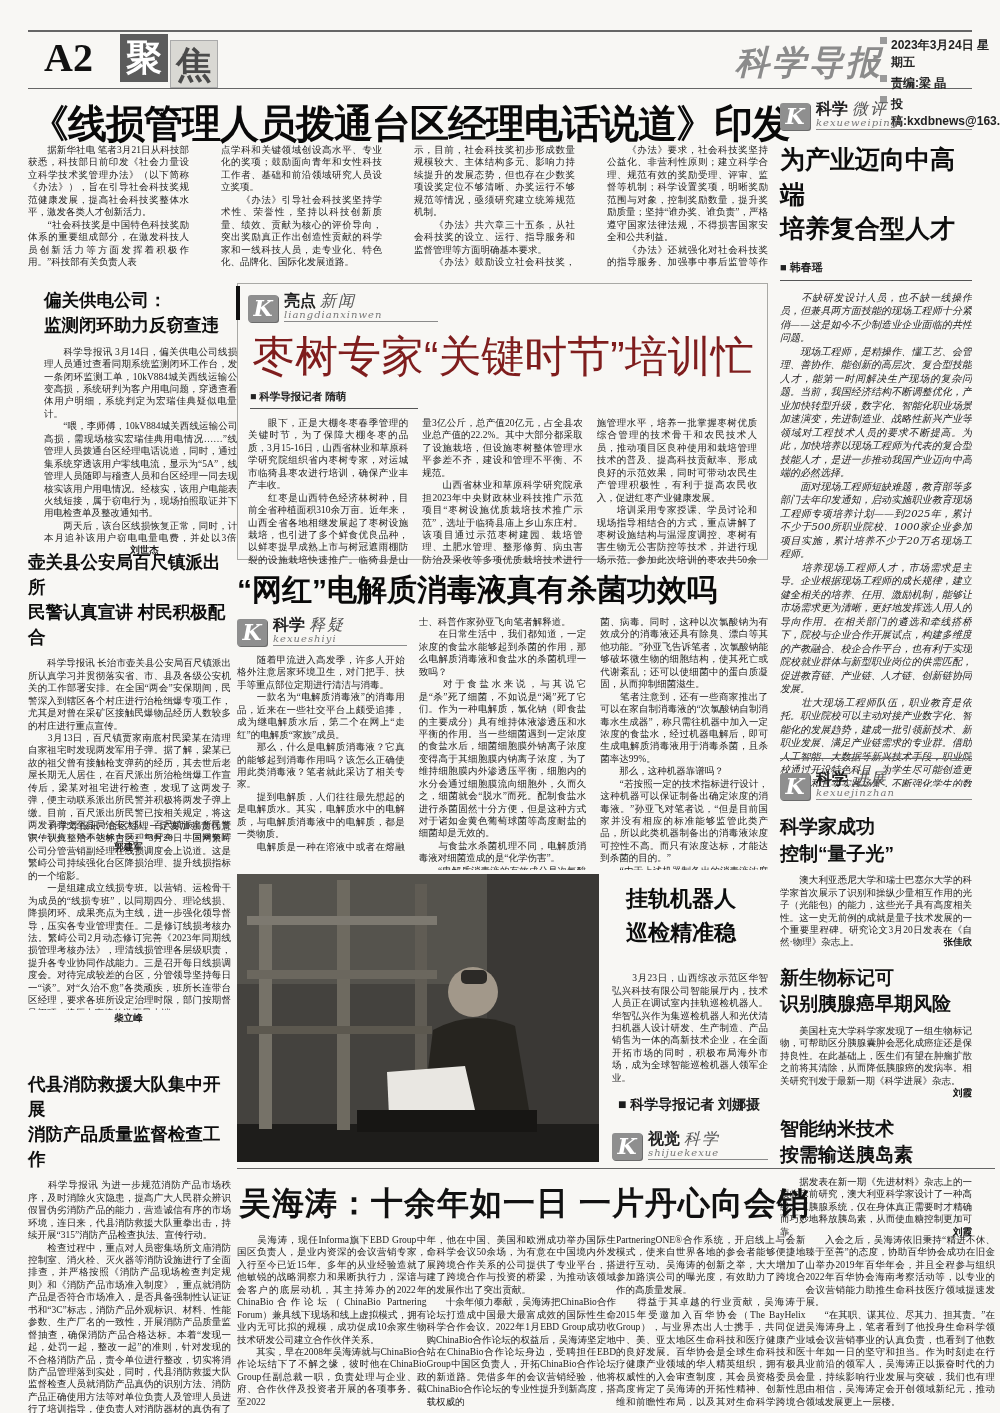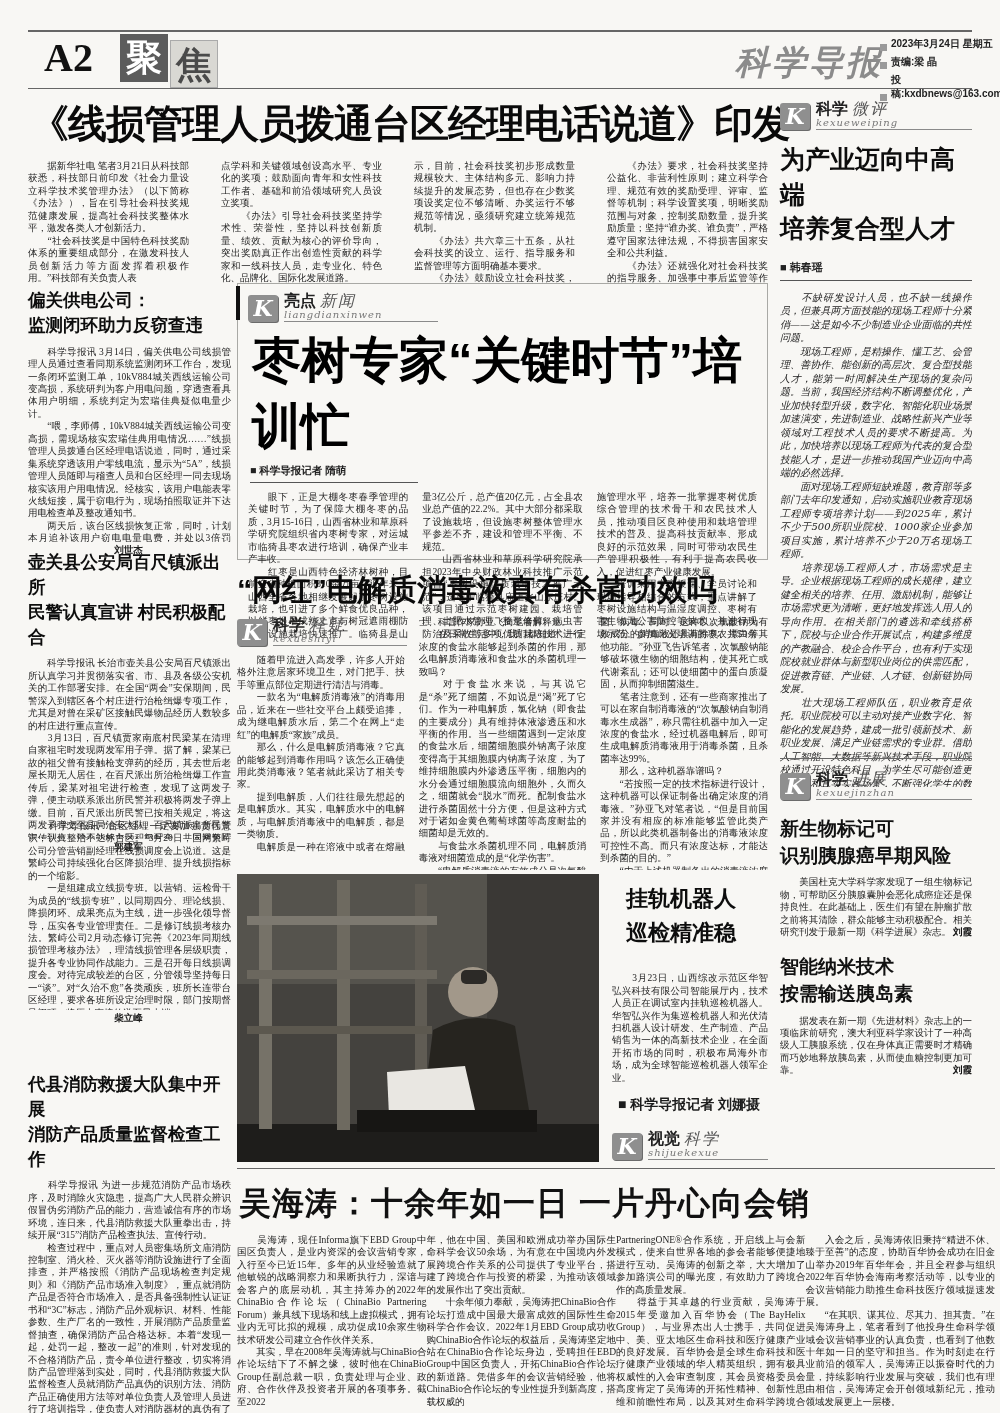--- a/index.html
+++ b/index.html
@@ -10,34 +10,34 @@
 .rule{background:#666;height:1px}
 .bodytxt{font-size:9.5px;line-height:1.31;text-align:justify;white-space:pre-line;color:#222;overflow:hidden}
 .cols{display:flex}
 .cols>div{flex:1;min-width:0}
 .author{font-weight:bold;font-family:"Liberation Sans","DejaVu Sans",sans-serif;font-size:9.5px;color:#111}
 .fr{float:right}
 .aline{text-align:center;font-weight:bold;font-family:"Liberation Sans",sans-serif;font-size:9.5px;margin-top:2px;padding-right:2px}
 .byline{font-size:10.5px;font-weight:bold;font-family:"Liberation Sans",sans-serif;color:#222}
 
 .h-lead{font-size:39px;font-weight:bold;letter-spacing:-1px;color:#0a0a0a;white-space:nowrap}
-.h-box{font-size:49px;font-weight:bold;color:#000000}
+.h-box{font-size:43px;font-weight:normal;color:#7f1d1d}
 .h-mid{font-size:30px;font-weight:bold;color:#0a0a0a}
 .h-bottom{font-size:32px;font-weight:bold;color:#111;letter-spacing:1px;white-space:nowrap}
 .h-left{font-size:17.5px;font-weight:bold;line-height:1.42;white-space:pre-line;color:#0d0d0d}
 .h-side{font-size:25px;font-weight:bold;line-height:1.38;white-space:pre-line;color:#0d0d0d}
 .h-item{font-size:19px;font-weight:bold;line-height:1.4;white-space:pre-line;color:#111}
 .h-photo{font-size:22px;font-weight:bold;line-height:1.55;white-space:pre-line;color:#0d0d0d}
 
 .pagenum{font-family:"Liberation Serif",serif;font-weight:bold;font-size:40px;color:#111}
 .jubox{display:inline-block;width:48px;height:48px;text-align:center;font-weight:bold;font-size:36px;line-height:48px;font-family:"Liberation Sans",sans-serif}
 .ju1{background:#5c5c5c;color:#fff}
 .ju2{background:#d9d8d3;color:#4a4a4a;margin-left:2px;transform:translateY(7px);border:1px solid #aaa}
 .masthead{font-family:"DejaVu Serif",serif;font-style:italic;font-weight:bold;font-size:34px;color:#8b8b8b;letter-spacing:3px}
-.daterow{display:flex;align-items:flex-end;font-size:10px;font-weight:bold;font-family:"Liberation Sans",sans-serif;color:#222;margin-bottom:4px}
+.daterow{display:flex;align-items:flex-start;font-size:12px;font-weight:bold;font-family:"Liberation Sans",sans-serif;color:#222;margin-bottom:4px}
 .dsq{width:7px;height:7px;background:#9a9a9a;margin-right:4px;flex:none}
 
 .klogo{display:flex;align-items:flex-end;gap:6px}
 .kbox{width:30px;height:27px;background:#8f8f8f;border-radius:3px;color:#fff;font-family:"DejaVu Serif",serif;font-style:italic;font-weight:bold;font-size:22px;line-height:26px;text-align:center;box-shadow:1px 1px 0 #6b6b6b;flex:none}
 .ktxt{border-bottom:1px solid #8a8a8a;padding-bottom:1px;flex:1}
 .kname{font-size:16px;line-height:17px;white-space:nowrap}
 .kname .b{font-family:"Liberation Sans",sans-serif;font-weight:bold;color:#222}
 .kname .s{font-family:"DejaVu Serif",serif;font-style:italic;color:#555;margin-left:4px;letter-spacing:2px}
 .kpin{font-family:"DejaVu Serif",serif;font-style:italic;font-size:10px;color:#777;letter-spacing:1px}
 
@@ -67,35 +67,35 @@
       <span class="dsq"></span>
       <span>责编:梁 晶</span>
     </div>
   <div class="daterow">
       <span class="dsq"></span>
       <span>投稿:kxdbnews@163.com</span>
     </div>
 </div>
 
 <div class="abs hei h-lead" style="left:30px;top:97px">《线损管理人员拨通台区经理电话说道》印发</div>
-<div class="abs cols" style="left:28px;top:160px;width:740px;height:124px;gap:32px">
+<div class="abs cols" style="left:28px;top:144px;width:740px;height:124px;gap:32px">
   <div class="bodytxt" style="height:124px">　　据新华社电 笔者3月21日从科技部获悉，科技部日前印发《社会力量设立科学技术奖管理办法》（以下简称《办法》），旨在引导社会科技奖规范健康发展，提高社会科技奖整体水平，激发各类人才创新活力。
 　　“社会科技奖是中国特色科技奖励体系的重要组成部分，在激发科技人员创新活力等方面发挥着积极作用。”科技部有关负责人表</div>
   <div class="bodytxt" style="height:124px">点学科和关键领域创设高水平、专业化的奖项；鼓励面向青年和女性科技工作者、基础和前沿领域研究人员设立奖项。
 　　《办法》引导社会科技奖坚持学术性、荣誉性，坚持以科技创新质量、绩效、贡献为核心的评价导向，突出奖励真正作出创造性贡献的科学家和一线科技人员，走专业化、特色化、品牌化、国际化发展道路。</div>
   <div class="bodytxt" style="height:124px">示，目前，社会科技奖初步形成数量规模较大、主体结构多元、影响力持续提升的发展态势，但也存在少数奖项设奖定位不够清晰、办奖运行不够规范等情况，亟须研究建立统筹规范机制。
 　　《办法》共六章三十五条，从社会科技奖的设立、运行、指导服务和监督管理等方面明确基本要求。
 　　《办法》鼓励设立社会科技奖，支持在重</div>
   <div style="height:124px;overflow:hidden">
     <div class="bodytxt" style="overflow:visible"><span>　　《办法》要求，社会科技奖坚持公益化、非营利性原则；建立科学合理、规范有效的奖励受理、评审、监督等机制；科学设置奖项，明晰奖励范围与对象，控制奖励数量，提升奖励质量；坚持“谁办奖、谁负责”，严格遵守国家法律法规，不得损害国家安全和公共利益。
 　　《办法》还就强化对社会科技奖的指导服务、加强事中事后监管等作出明确规定。</span></div>
   </div>
 </div>
 
-<div class="abs" style="left:28px;top:288px;width:203px">
+<div class="abs" style="left:44px;top:288px;width:203px">
   <div class="hei h-left">偏关供电公司：
 监测闭环助力反窃查违</div>
   <div class="bodytxt" style="height:196px;margin-top:8px">　　科学导报讯 3月14日，偏关供电公司线损管理人员通过查看同期系统监测闭环工作台，发现一条闭环监测工单，10kV884城关西线运输公司变高损，系统研判为客户用电问题，穿透查看具体用户明细，系统判定为宏瑞佳典疑似电量少计。
 　　“喂，李师傅，10kV884城关西线运输公司变高损，需现场核实宏瑞佳典用电情况……”线损管理人员拨通台区经理电话说道，同时，通过采集系统穿透该用户零线电流，显示为“5A”，线损管理人员随即与稽查人员和台区经理一同去现场核实该用户用电情况。经核实，该用户电能表零火线短接，属于窃电行为，现场拍照取证并下达用电检查单及整改通知书。
 　　两天后，该台区线损恢复正常，同时，计划本月追补该用户窃电电量电费，并处以3倍罚款。线损监测闭环功能助力反窃查违取得实效，同时，为线损治理提供了有力帮助。</div>
   <div class="aline">刘世杰</div>
 </div>
 
 <div class="abs" style="left:28px;top:550px;width:203px">
   <div class="hei h-left">壶关县公安局百尺镇派出所
@@ -231,25 +231,30 @@
 <div class="abs rule" style="left:780px;top:758px;width:192px"></div>
 <div class="abs" style="left:780px;top:770px;width:192px">
   <div class="klogo">
     <div class="kbox">K</div>
     <div class="ktxt">
       <div class="kname"><span class="b">科学</span><span class="s">进展</span></div>
       <div class="kpin">kexuejinzhan</div>
     </div>
   </div>
 
+  <div style="margin-top:14px">
+    <div class="hei h-item">科学家成功
+控制“量子光”</div>
+    <div class="bodytxt" style="margin-top:7px;font-size:9.5px"><span>　　澳大利亚悉尼大学和瑞士巴塞尔大学的科学家首次展示了识别和操纵少量相互作用的光子（光能包）的能力，这些光子具有高度相关性。这一史无前例的成就是量子技术发展的一个重要里程碑。研究论文3月20日发表在《自然·物理》杂志上。</span><span class="author fr">张佳欣</span></div>
+  </div>
 
   <div style="margin-top:16px">
     <div class="hei h-item">新生物标记可
 识别胰腺癌早期风险</div>
-    <div class="bodytxt" style="margin-top:7px"><span>　　美国杜克大学科学家发现了一组生物标记物，可帮助区分胰腺囊肿会恶化成癌症还是保持良性。在此基础上，医生们有望在肿瘤扩散之前将其清除，群众能够主动积极配合。相关研究刊发于最新一期《科学进展》杂志。</span><span class="author fr">刘霞</span></div>
+    <div class="bodytxt" style="margin-top:7px"><span>　　美国杜克大学科学家发现了一组生物标记物，可帮助区分胰腺囊肿会恶化成癌症还是保持良性。在此基础上，医生们有望在肿瘤扩散之前将其清除，从而降低胰腺癌的发病率。相关研究刊发于最新一期《科学进展》杂志。</span><span class="author fr">刘霞</span></div>
   </div>
 
   <div style="margin-top:16px">
     <div class="hei h-item">智能纳米技术
 按需输送胰岛素</div>
     <div class="bodytxt" style="margin-top:7px"><span>　　据发表在新一期《先进材料》杂志上的一项临床前研究，澳大利亚科学家设计了一种高级人工胰腺系统，仅在身体真正需要时才精确而巧妙地释放胰岛素，从而使血糖控制更加可靠。</span><span class="author fr">刘霞</span></div>
   </div>
 </div>
 
 <div class="abs rule" style="left:237px;top:1168px;width:758px"></div>

